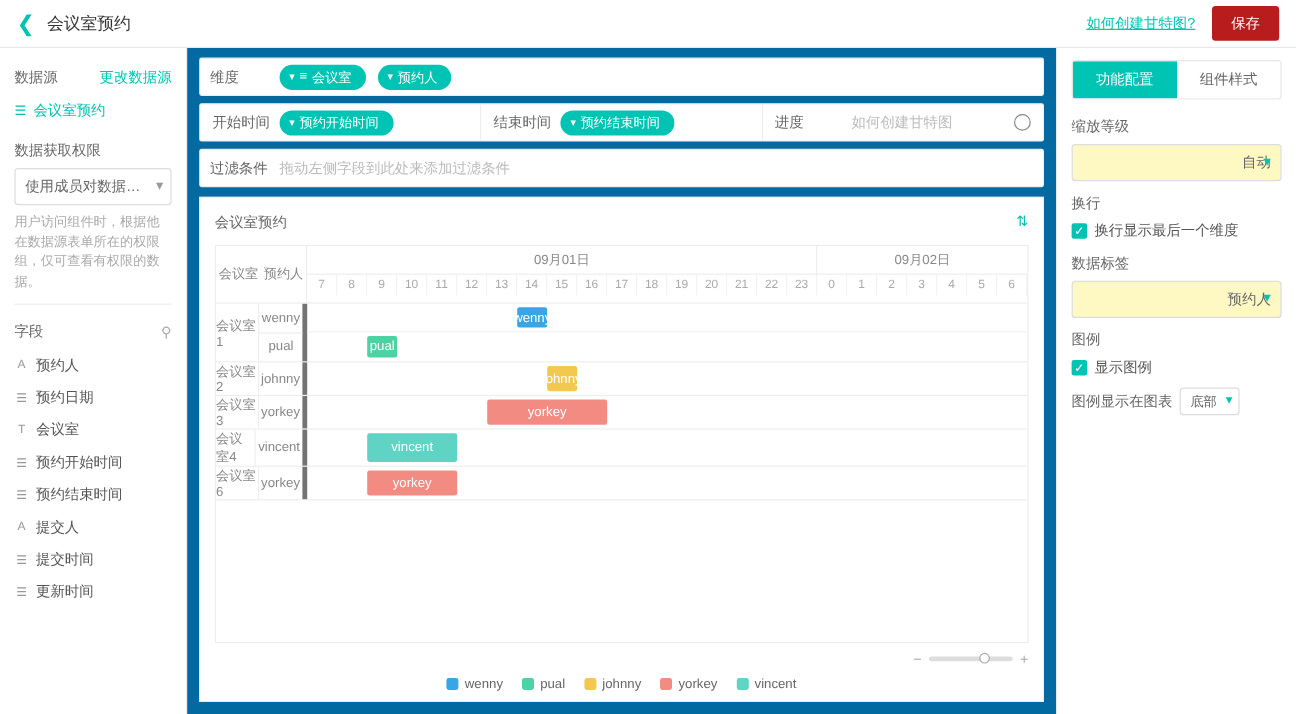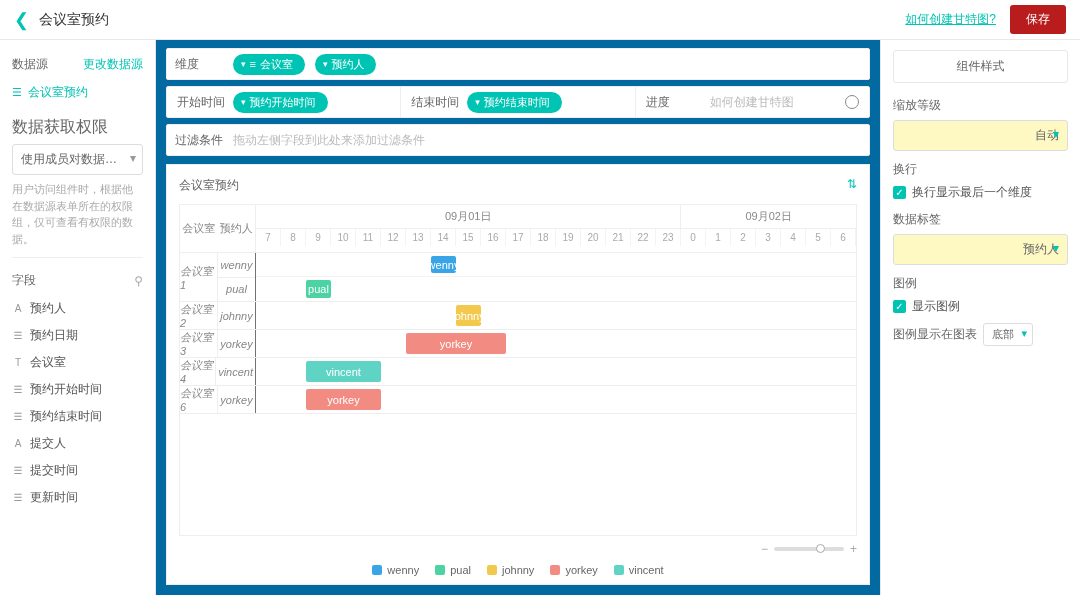--- a/index.html
+++ b/index.html
@@ -10,21 +10,21 @@
 .top-title { font-size: 14px; color: #333; }
 .top-right { margin-left: auto; display: flex; align-items: center; gap: 14px; }
 .top-link { color: #00c4b3; text-decoration: underline; cursor: pointer; }
 .save-btn { background: #b91c1c; color: #fff; border: none; padding: 6px 16px; border-radius: 3px; cursor: pointer; font-size: 12px; }
 .body { flex: 1; display: flex; overflow: hidden; }
 .left { width: 156px; border-right: 1px solid #e8e8e8; padding: 10px 12px; overflow-y: auto; }
 .sec-head { display: flex; justify-content: space-between; color: #666; font-size: 12px; margin: 6px 0; }
 .sec-head .act { color: #00c4b3; cursor: pointer; }
 .ds-item { color: #00c4b3; font-size: 12px; padding: 5px 0 10px; display: flex; align-items: center; gap: 6px; }
 .ds-item::before { content: "☰"; color: #00c4b3; font-size: 11px; }
-.perm-label { color: #666; font-size: 16px; margin: 6px 0; }
+.perm-label { color: #666; font-size: 12px; margin: 6px 0; }
 .perm-select { width: 100%; border: 1px solid #ddd; border-radius: 3px; padding: 6px 20px 6px 8px; color: #666; background: #fff; position: relative; cursor: pointer; white-space: nowrap; overflow: hidden; text-overflow: ellipsis; }
 .perm-select::after { content: "▾"; position: absolute; right: 6px; color: #999; }
 .perm-hint { color: #aaa; font-size: 11px; line-height: 1.5; margin-top: 6px; padding-bottom: 10px; border-bottom: 1px solid #eee; }
 .fields-head { display: flex; justify-content: space-between; color: #666; margin: 14px 0 6px; align-items: center; }
 .search-ic { color: #aaa; cursor: pointer; }
 .field-list { list-style: none; }
 .field-list li { padding: 5px 0; color: #555; display: flex; align-items: center; gap: 6px; cursor: grab; }
 .fi { width: 12px; color: #999; font-size: 10px; text-align: center; }
 .center { flex: 1; display: flex; flex-direction: column; overflow: hidden; background: #0369a1; }
 .cfg-rows { padding: 8px 10px 0; }
@@ -46,21 +46,21 @@
 .g-head-left { display: flex; width: 76px; flex-shrink: 0; border-right: 1px solid #eee; }
 .g-head-left > div { flex: 1; padding: 16px 2px; text-align: center; }
 .g-head-right { flex: 1; display: flex; flex-direction: column; }
 .g-dates { display: flex; border-bottom: 1px solid #eee; }
 .g-date { flex: 1; text-align: center; padding: 4px 0; border-right: 1px solid #eee; }
 .g-date:last-child { border-right: none; }
 .g-hours { display: flex; }
 .g-hour { flex: 1; text-align: center; padding: 3px 0; color: #aaa; border-right: 1px solid #f3f3f3; font-size: 10px; }
 .g-body { flex: 1; overflow: auto; }
 .g-row { display: flex; border-bottom: 1px solid #eee; min-height: 24px; }
-.g-row-left { width: 76px; flex-shrink: 0; display: flex; border-right: 1px solid #737373; font-style: italic; }
+.g-row-left { width: 76px; flex-shrink: 0; display: flex; border-right: 4px solid #737373; }
 .g-room { width: 38px; border-right: 1px solid #eee; display: flex; align-items: center; justify-content: center; color: #888; font-size: 11px; }
 .g-persons { flex: 1; display: flex; flex-direction: column; }
 .g-person { flex: 1; display: flex; align-items: center; justify-content: center; color: #888; border-bottom: 1px solid #eee; font-size: 11px; padding: 4px 2px; }
 .g-person:last-child { border-bottom: none; }
 .g-row-right { flex: 1; display: flex; flex-direction: column; position: relative; }
 .g-track { flex: 1; position: relative; border-bottom: 1px solid #f3f3f3; min-height: 24px; }
 .g-track:last-child { border-bottom: none; }
 .bar { position: absolute; top: 3px; bottom: 3px; border-radius: 2px; color: #fff; font-size: 11px; display: flex; align-items: center; justify-content: center; }
 .zoom-row { display: flex; align-items: center; justify-content: flex-end; gap: 6px; margin-top: 6px; color: #aaa; }
 .zoom-line { width: 70px; height: 4px; background: #ddd; border-radius: 2px; position: relative; }
@@ -328,20 +328,21 @@
             <div class="lg">
               <span class="lgbox" style="background:#5fd3c4"></span>
               <span>vincent</span>
             </div>
           </div>
       </div>
     </div>
 
     <div class="right">
       <div class="tabbar">
+        <div class="tab active">功能配置</div>
         <div class="tab">组件样式</div>
       </div>
       <div class="r-label">缩放等级</div>
       <div class="r-select">自动</div>
       <div class="r-label">换行</div>
       <div class="r-check">
           <span class="ck">✓</span>
           <span>换行显示最后一个维度</span>
         </div>
       <div class="r-label">数据标签</div>

